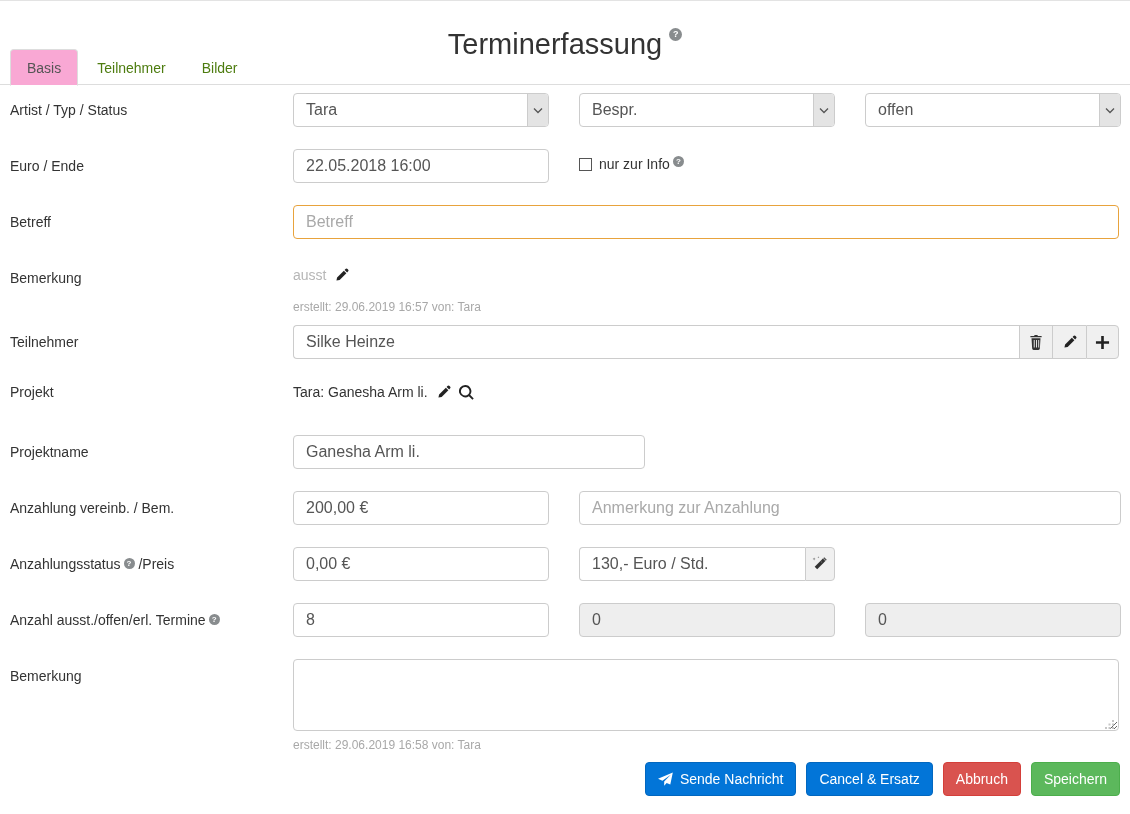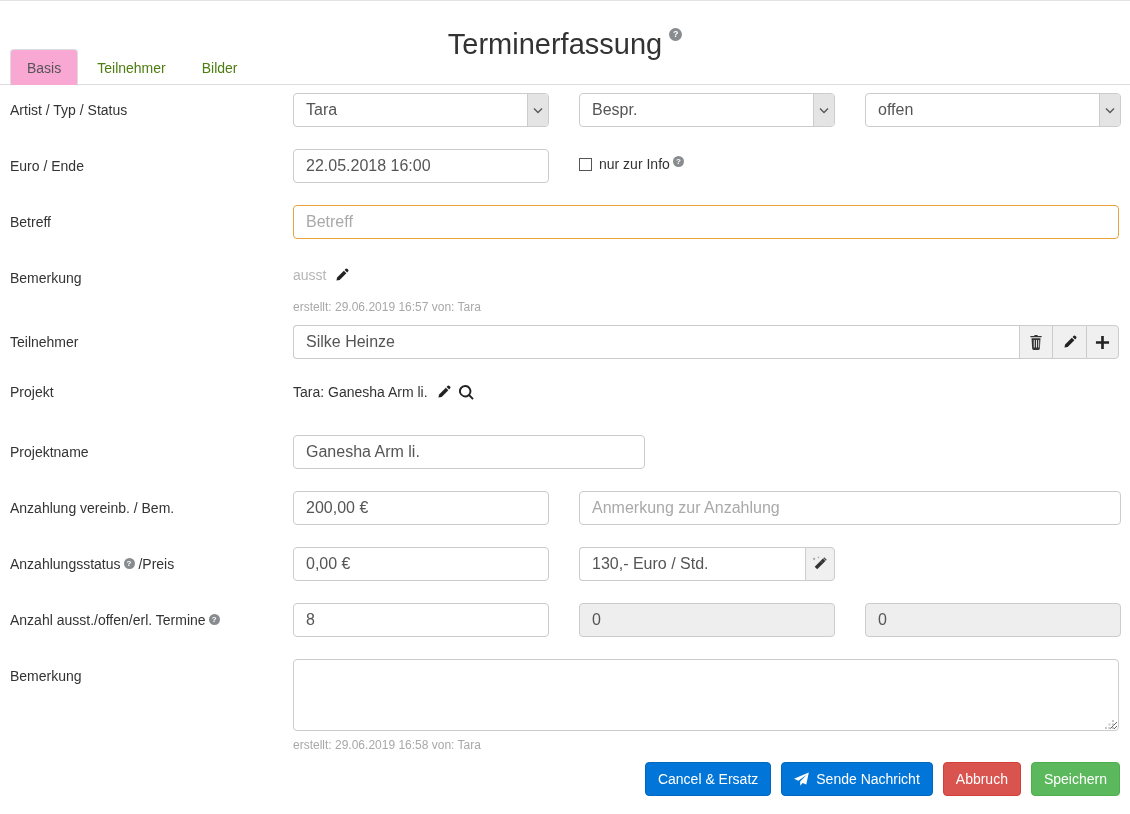--- a/index.html
+++ b/index.html
@@ -506,30 +506,30 @@
               <rect x="0" y="8" width="2" height="2" fill="#c6c6c6"></rect>
             </svg>
           </span>
         </div>
         <div class="meta" style="padding-top:6px">erstellt: 29.06.2019 16:58 von: Tara</div>
       </div>
     </div>
 
     <div class="footer">
       <button class="btn btn-primary">
-        <span>Cancel &amp; Ersatz</span>
-      </button>
-      <button class="btn btn-primary">
         <span class="bicon">
           <svg width="15" height="15" viewBox="0 0 16 16">
               <path fill="#fff" d="M15.8.6L0 7.3l4.7 1.9L13.6 3 6.6 10.2v4.5l2.6-3.1 3.9 1.6L15.8.6z"></path>
             </svg>
         </span>
         <span>Sende Nachricht</span>
       </button>
+      <button class="btn btn-primary">
+        <span>Cancel &amp; Ersatz</span>
+      </button>
       <button class="btn btn-danger">
         <span>Abbruch</span>
       </button>
       <button class="btn btn-success">
         <span>Speichern</span>
       </button>
     </div>
 
   </div>
 </div>

